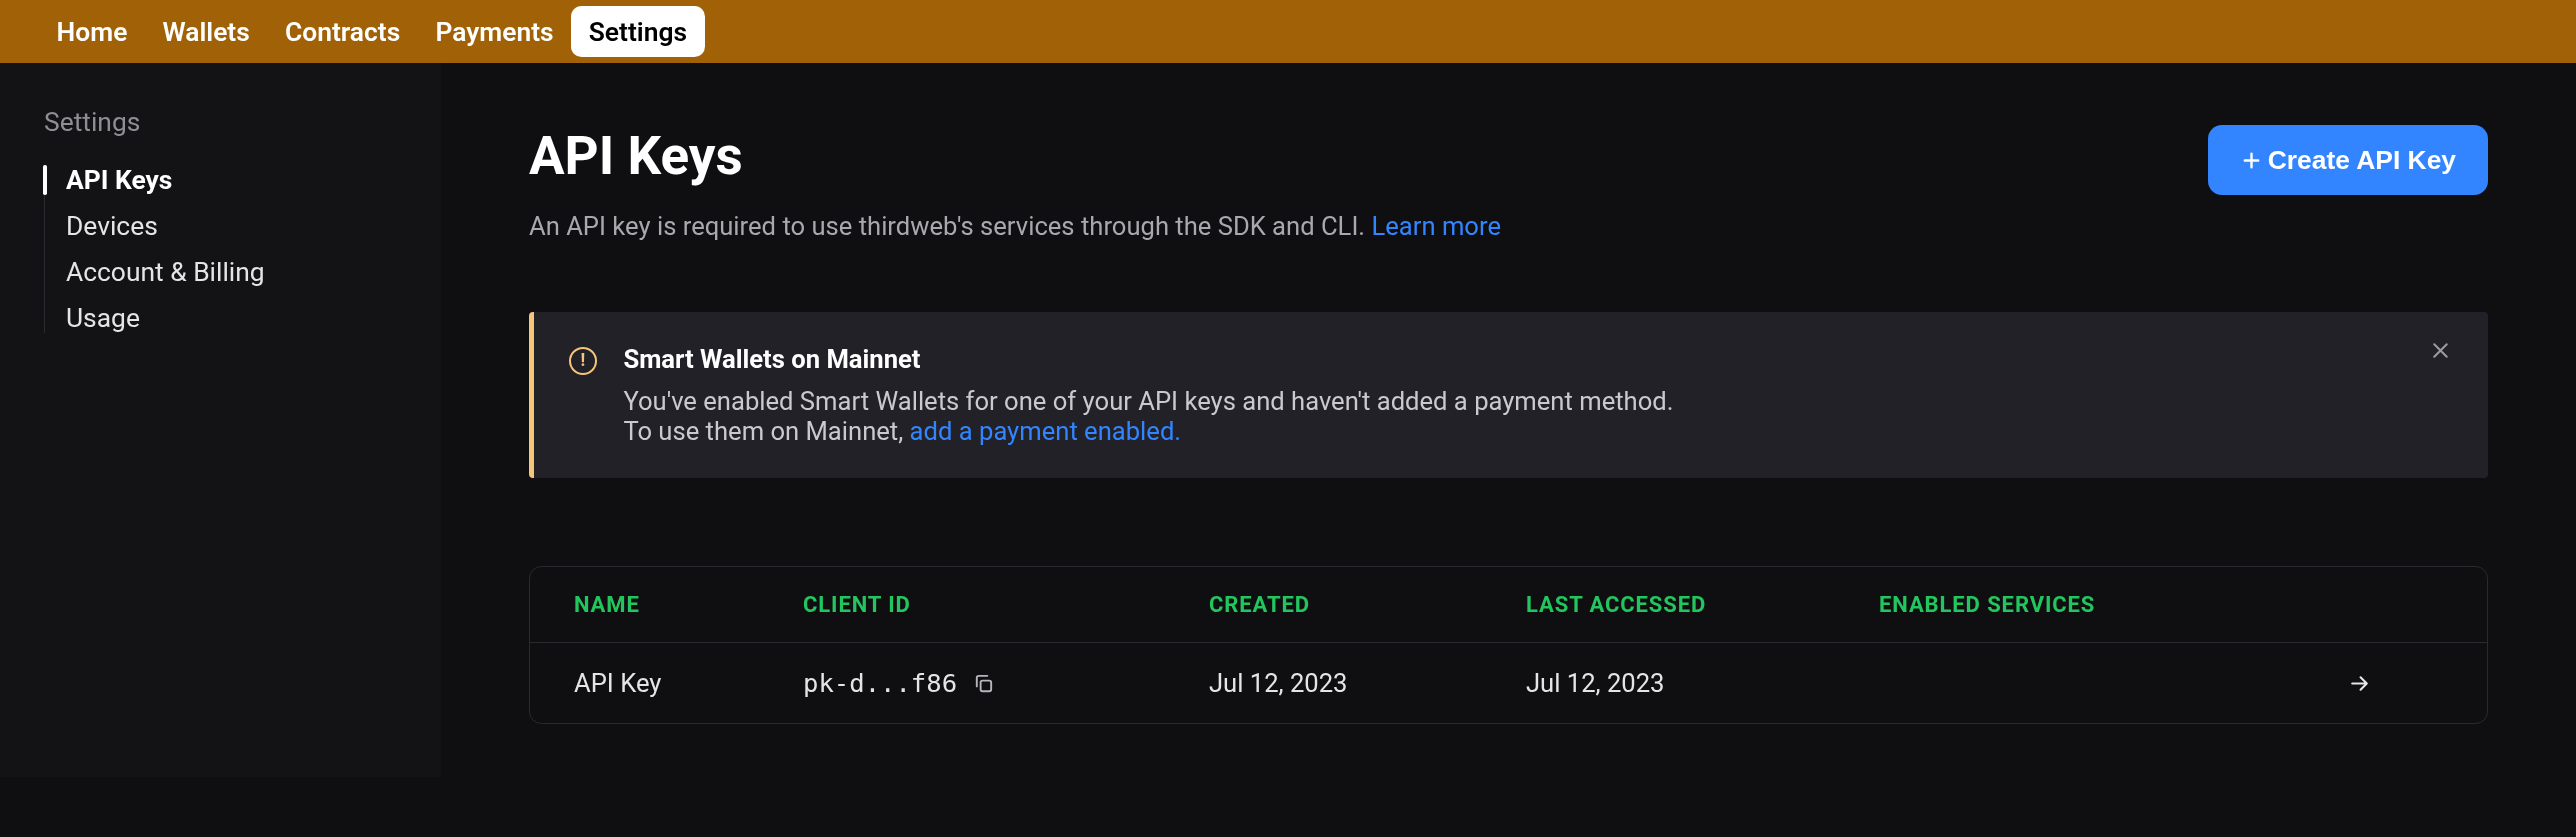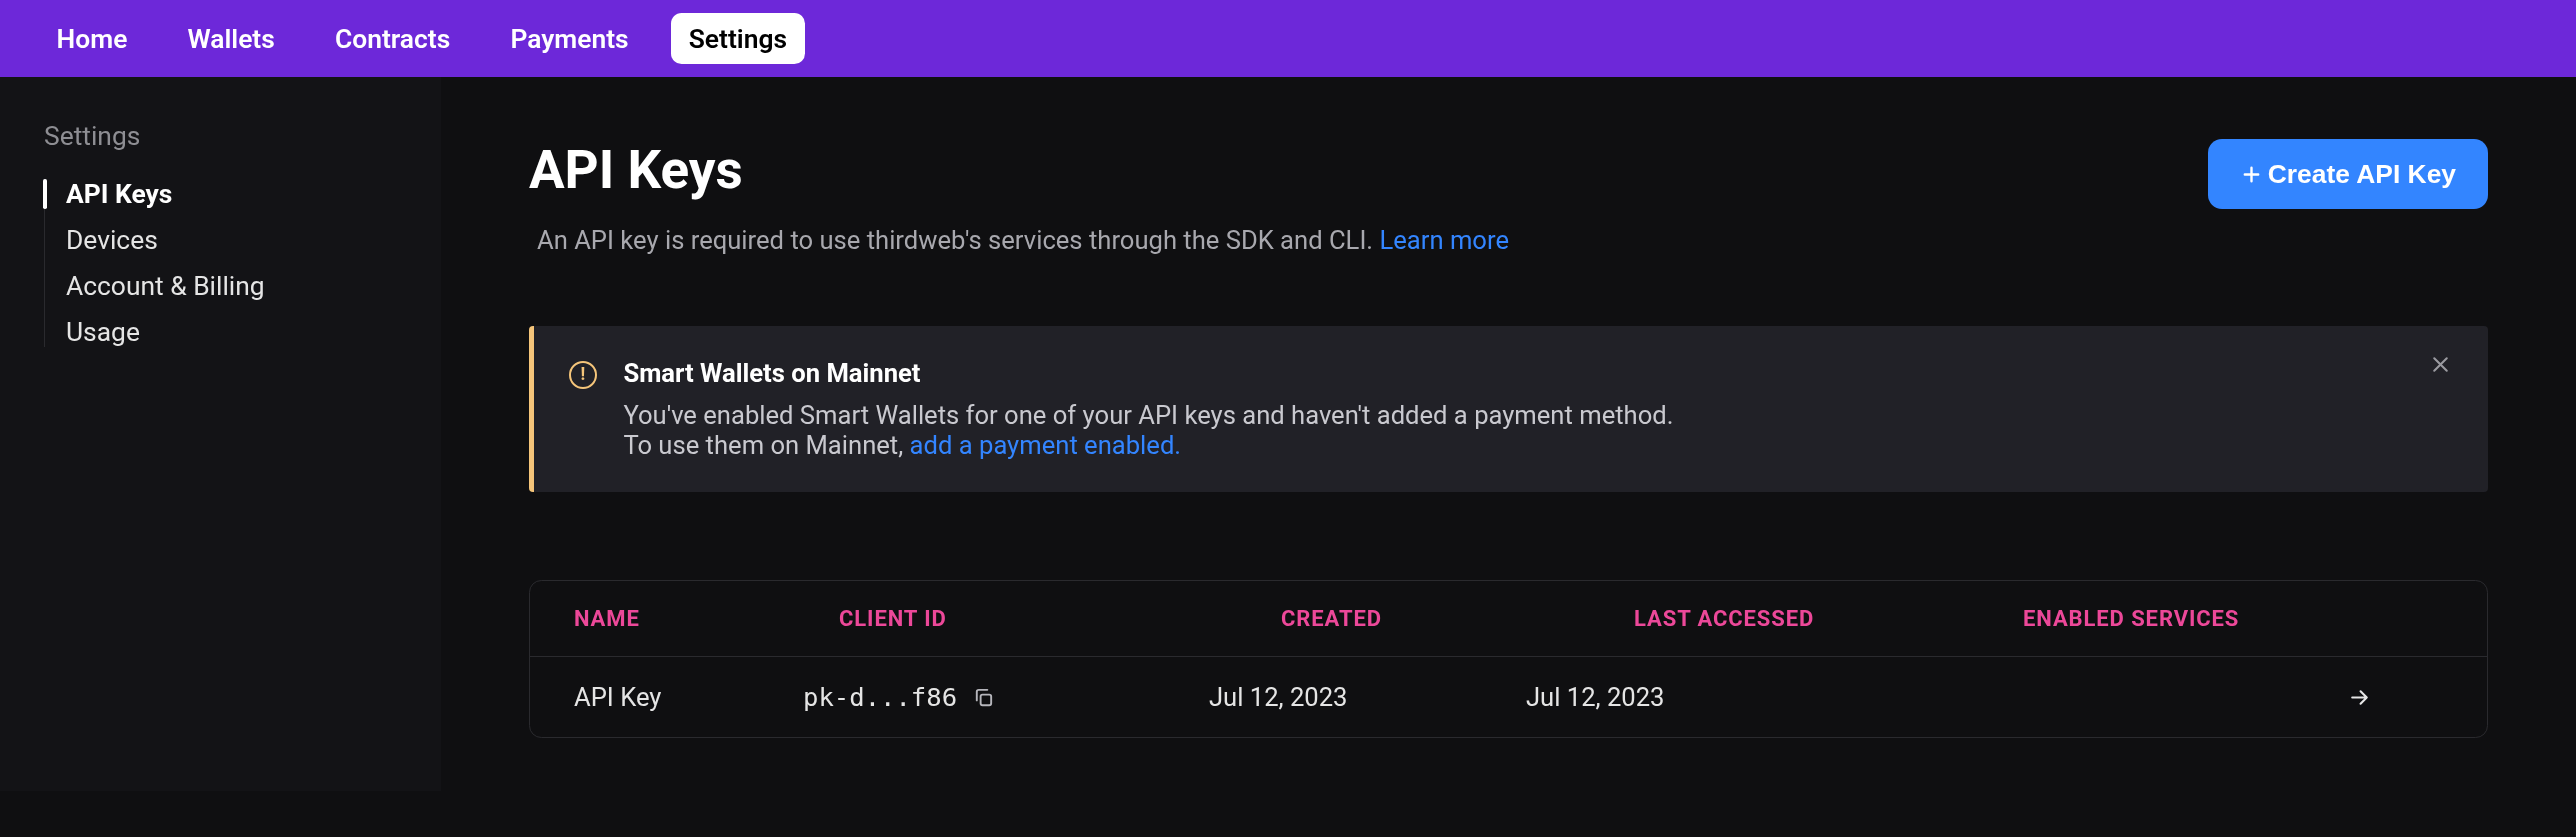--- a/index.html
+++ b/index.html
@@ -6,23 +6,22 @@
     body {
       font-family: -apple-system, BlinkMacSystemFont, 'Segoe UI', Roboto, sans-serif;
       background: #0f0f11;
       color: #e5e5e5;
       width: 2576px;
       height: 838px;
       zoom: 1;
     }
     .topbar {
       display: flex;
-      gap: 25px;
-      padding: 13px 39px;
-      background: #6d28d9;
+      padding: 6px 39px;
+      background: #a16207;
       align-items: center;
     }
     .topbar-item {
       font-size: 26.4px;
       font-weight: 600;
       color: #fff;
       cursor: pointer;
       padding: 10.6px 17.6px;
       border-radius: 10.6px;
     }
@@ -94,21 +93,20 @@
       font-weight: 600;
       padding: 19.4px 32px;
       border-radius: 14px;
       cursor: pointer;
       border: none;
     }
     .subtitle {
       font-size: 25.6px;
       color: #a8a8ae;
       margin-bottom: 71px;
-      margin-left: 8px;
     }
     .subtitle a, .link { color: #3385ff; text-decoration: none; cursor: pointer; }
     .banner {
       display: flex;
       align-items: flex-start;
       background: #212127;
       border-radius: 4px;
       padding: 32px 35px;
       position: relative;
       margin-bottom: 88px;
@@ -151,22 +149,21 @@
       display: grid;
       grid-template-columns: 229px 406px 317px 353px 1fr 71px;
       padding: 25px 44px;
       align-items: center;
     }
     .thead {
       border-bottom: 0.9px solid #2a2a2e;
       font-size: 22px;
       font-weight: 700;
       letter-spacing: 0.9px;
-      color: #ec4899;
-      gap: 36px;
+      color: #22c55e;
     }
     .trow { font-size: 25.6px; color: #e5e5e5; }
     .clientid { font-family: ui-monospace, Menlo, monospace; display: flex; align-items: center; gap: 15px; }
     .copy-icon { color: #b5b5bb; cursor: pointer; }
     .badges { display: flex; gap: 12.3px; }
     .badge {
       background: #1f2d4d;
       color: #5b9aff;
       font-size: 24px;
       font-weight: 600;

